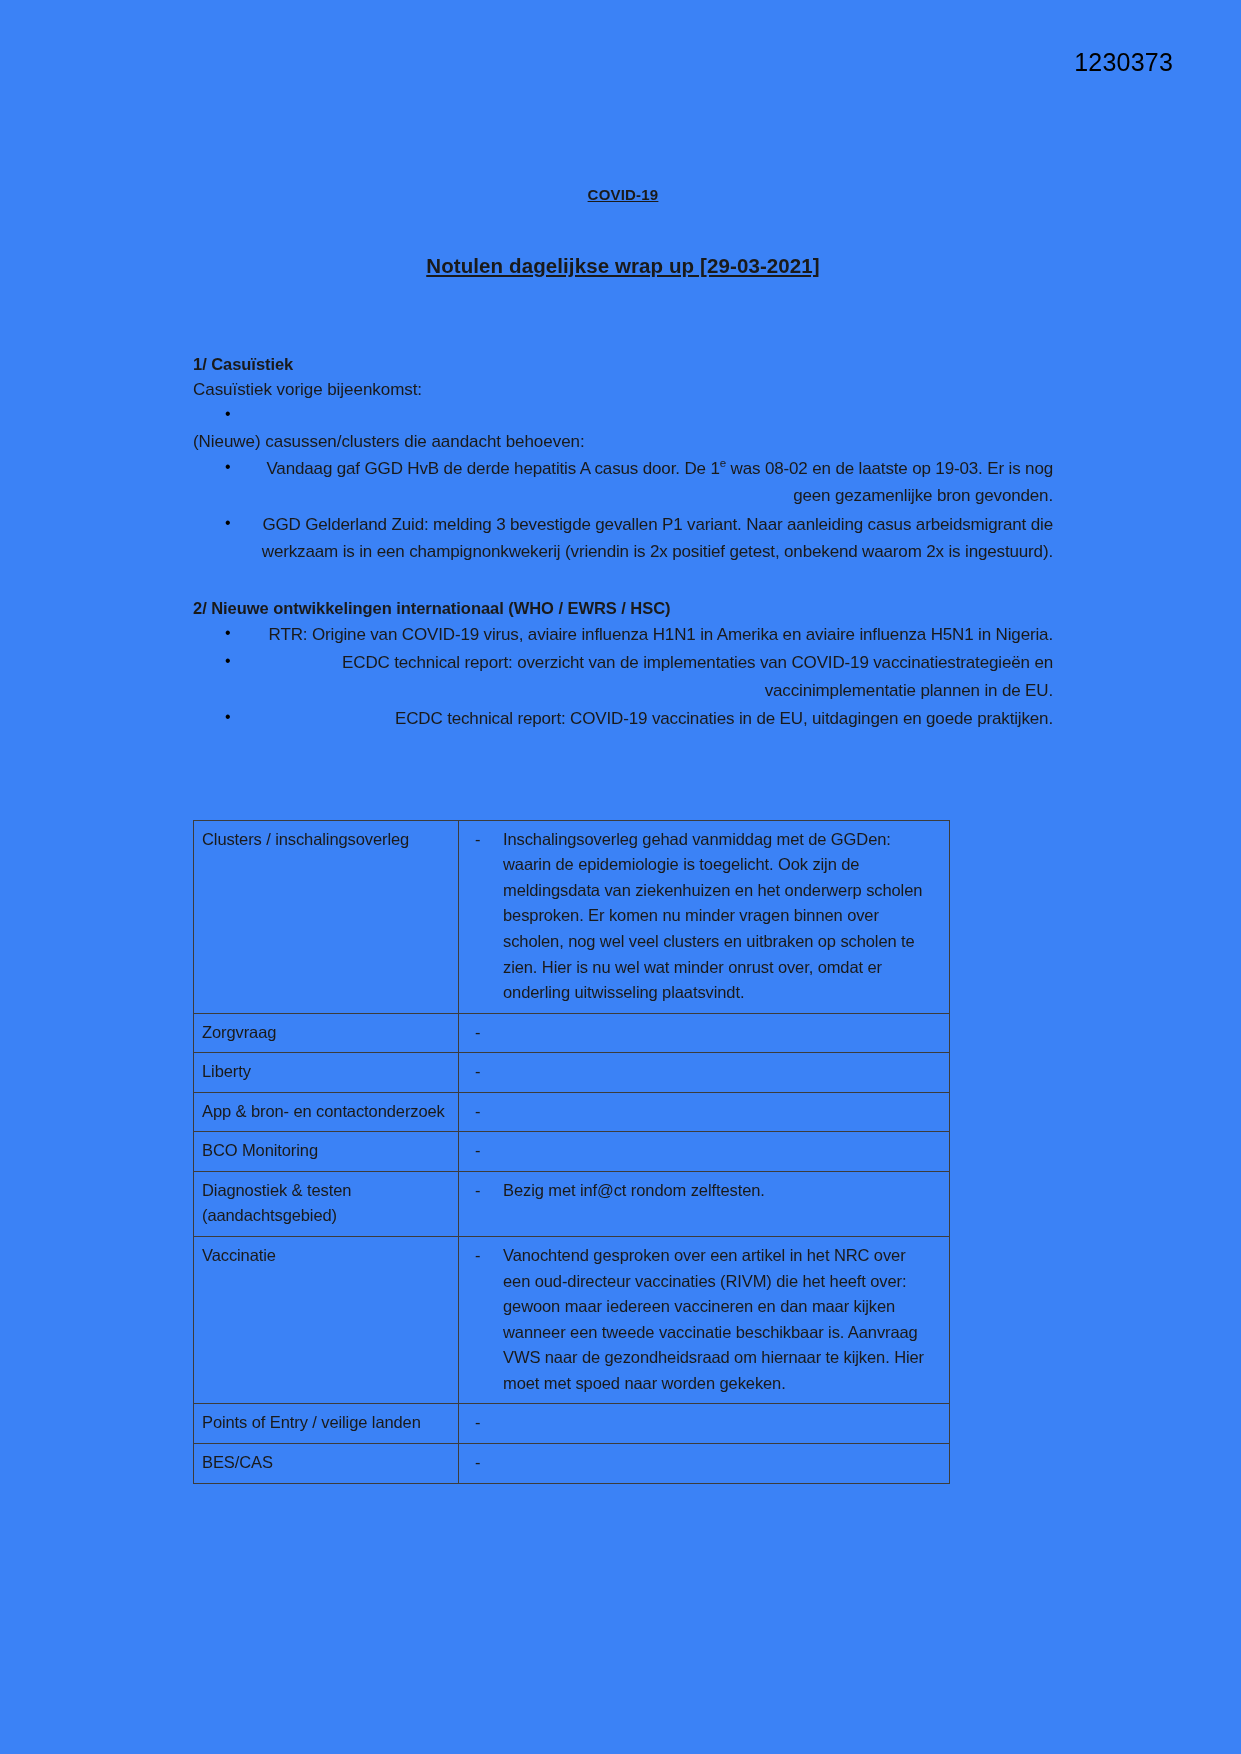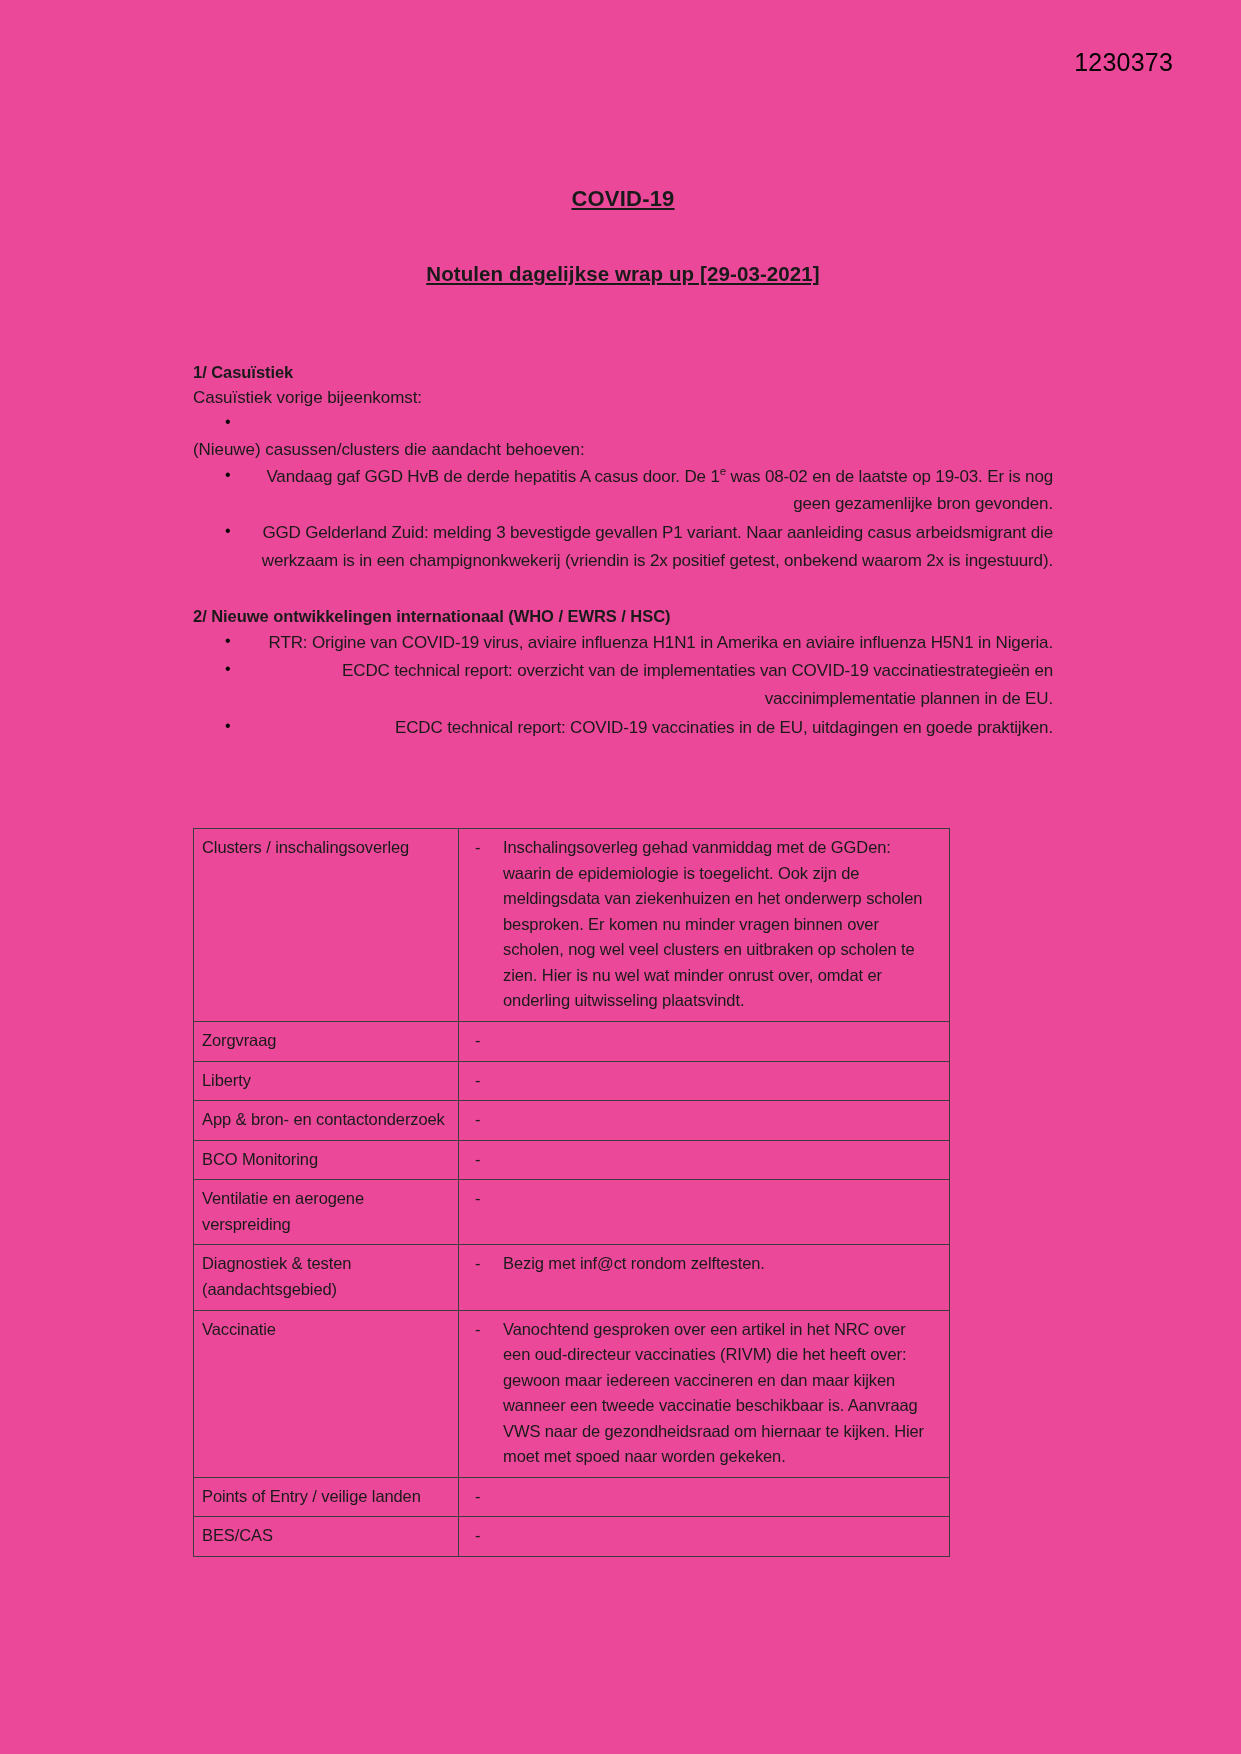--- a/index.html
+++ b/index.html
@@ -10,21 +10,21 @@
   }
   body {
     font-family: "Liberation Sans", sans-serif;
     color: #1a1a1a;
   }
   .page {
     position: relative;
     width: 1241px;
     height: 1754px;
     margin: 0 auto;
-    background: #ec4899;
+    background: #3b82f6;
     box-sizing: border-box;
     overflow: hidden;
   }
   .doc-number {
     position: absolute;
     top: 48px;
     right: 68px;
     font-size: 25px;
     letter-spacing: 0.2px;
     color: #000;
@@ -32,21 +32,21 @@
   .content {
     position: absolute;
     left: 193px;
     top: 186px;
     width: 860px;
   }
   .title-block {
     text-align: center;
   }
   .doc-title {
-    font-size: 22px;
+    font-size: 15px;
     font-weight: bold;
     text-decoration: underline;
     letter-spacing: 0.2px;
     margin: 0;
     padding: 0;
     line-height: 1.2;
   }
   .doc-subtitle {
     font-size: 20.5px;
     font-weight: bold;
@@ -229,29 +229,20 @@
           <tr>
             <td class="tf-label">BCO Monitoring</td>
             <td class="tf-value">
               <div class="tf-row-inner">
                 <span class="tf-dash">-</span>
                 <span class="tf-text"></span>
               </div>
             </td>
           </tr>
           <tr>
-            <td class="tf-label">Ventilatie en aerogene verspreiding</td>
-            <td class="tf-value">
-              <div class="tf-row-inner">
-                <span class="tf-dash">-</span>
-                <span class="tf-text"></span>
-              </div>
-            </td>
-          </tr>
-          <tr>
             <td class="tf-label">Diagnostiek &amp; testen (aandachtsgebied)</td>
             <td class="tf-value">
               <div class="tf-row-inner">
                 <span class="tf-dash">-</span>
                 <span class="tf-text">Bezig met inf@ct rondom zelftesten.</span>
               </div>
             </td>
           </tr>
           <tr>
             <td class="tf-label tf-tall2">Vaccinatie</td>

